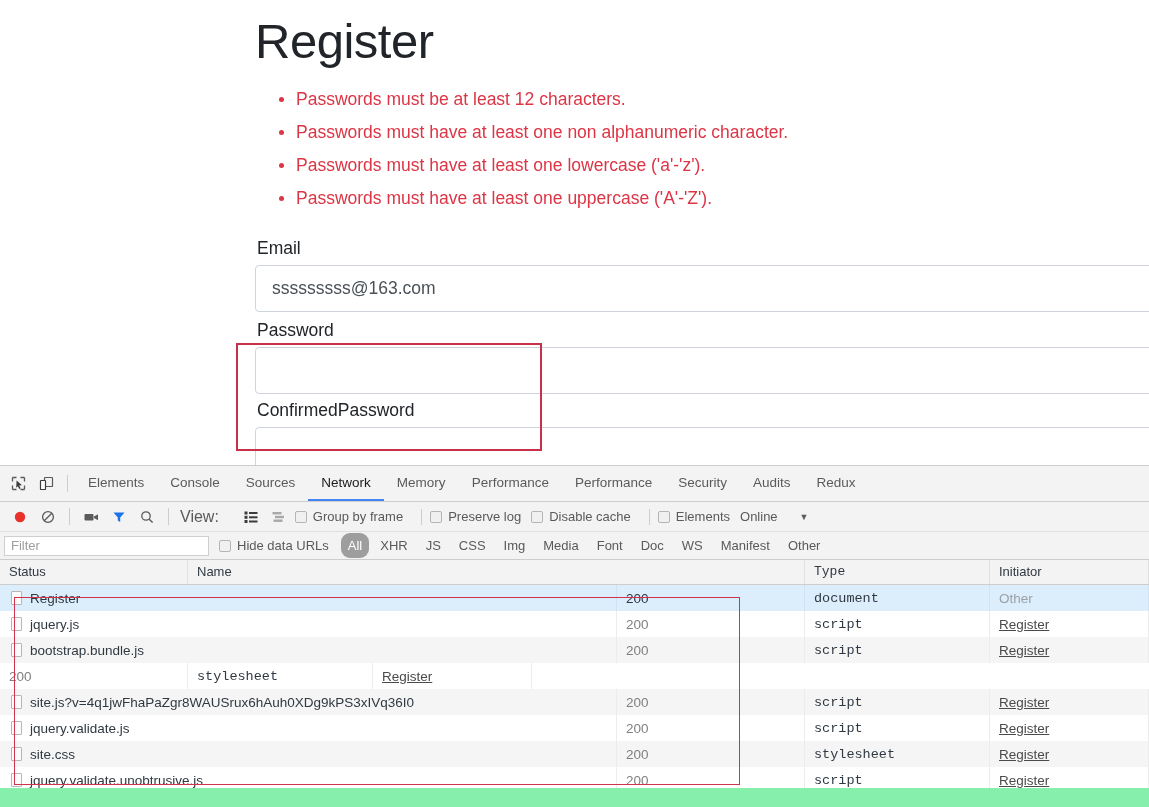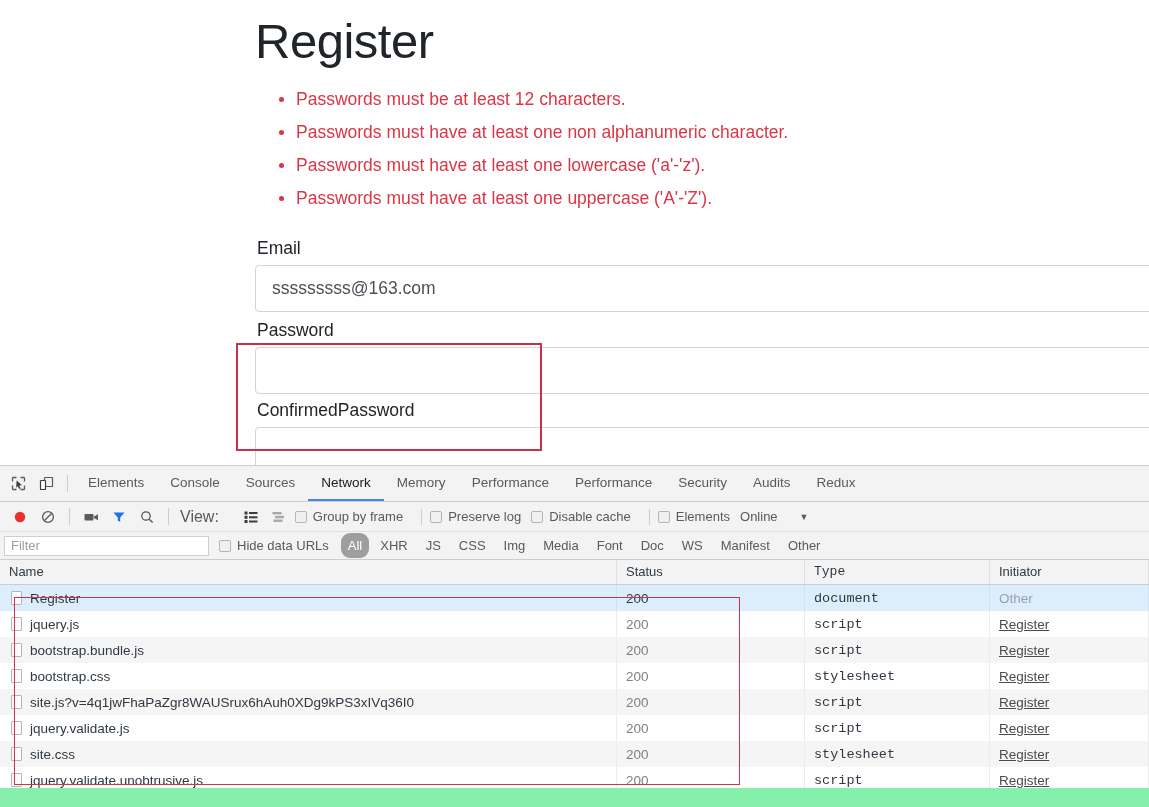--- a/index.html
+++ b/index.html
@@ -444,22 +444,22 @@
       <span class="type-chip">Media</span>
       <span class="type-chip">Font</span>
       <span class="type-chip">Doc</span>
       <span class="type-chip">WS</span>
       <span class="type-chip">Manifest</span>
       <span class="type-chip">Other</span>
     </div>
 
     <div class="dt-table">
       <div class="tbl-header">
+        <div class="th col-status">Status</div>
         <div class="th col-name">Name</div>
-        <div class="th col-status">Status</div>
         <div class="th col-type">Type</div>
         <div class="th col-init">Initiator</div>
       </div>
 
       <div class="tbl-row selected">
         <div class="td col-name">
           <span class="file-icon"></span>
           <span>Register</span>
         </div>
         <div class="td col-status status-cell">200</div>
@@ -487,24 +487,20 @@
           <span>bootstrap.bundle.js</span>
         </div>
         <div class="td col-status status-cell">200</div>
         <div class="td col-type">script</div>
         <div class="td col-init">
           <span class="init-link">Register</span>
         </div>
       </div>
 
       <div class="tbl-row odd">
-        <div class="td col-name">
-          <span class="file-icon"></span>
-          <span>bootstrap.css</span>
-        </div>
         <div class="td col-status status-cell">200</div>
         <div class="td col-type">stylesheet</div>
         <div class="td col-init">
           <span class="init-link">Register</span>
         </div>
       </div>
 
       <div class="tbl-row even">
         <div class="td col-name">
           <span class="file-icon"></span>

